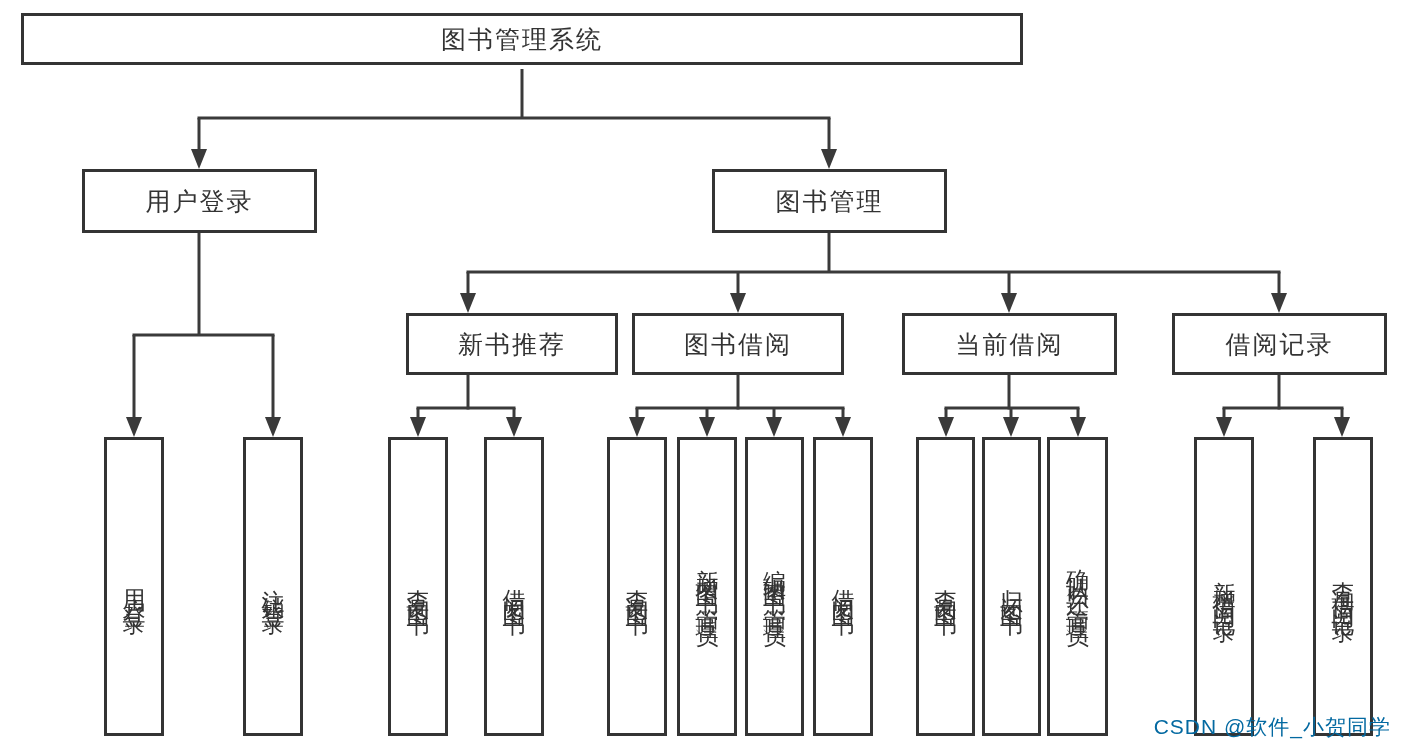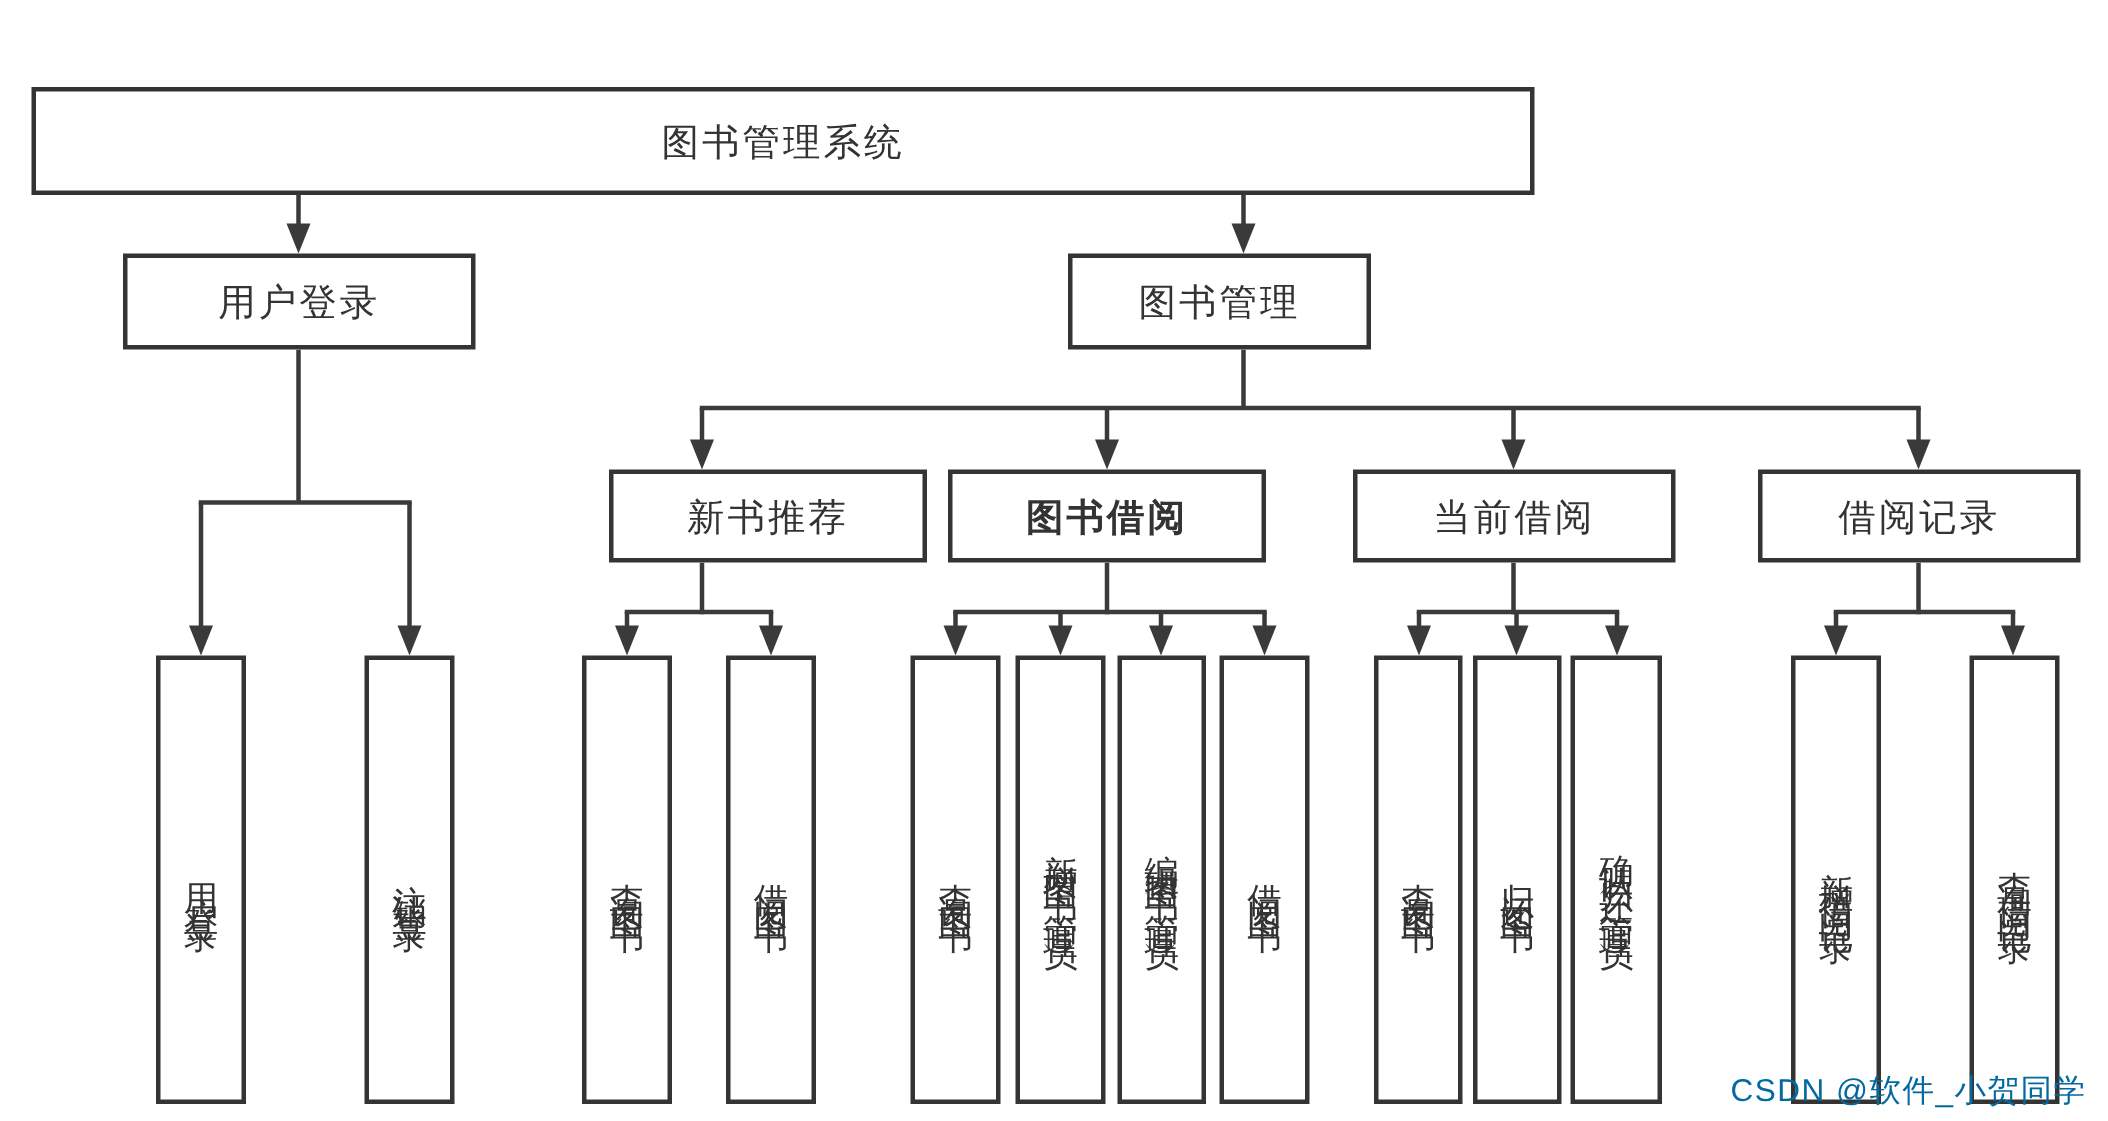--- a/index.html
+++ b/index.html
@@ -47,25 +47,25 @@
   }
   .vbox .vlbl {
     writing-mode: vertical-rl;
     text-orientation: mixed;
     font-size: 23px;
     letter-spacing: 8px;
     line-height: 1;
     color: #333333;
     white-space: nowrap;
   }
-  .root   { left: 21px;   top: 13px;  width: 1002px; height: 72px; margin-top: 45px; }
+  .root   { left: 21px;   top: 13px;  width: 1002px; height: 52px; }
   .b-user { left: 82px;   top: 169px; width: 235px;  height: 64px; }
-  .b-book { left: 712px;  top: 169px; width: 202px;  height: 64px; }
+  .b-book { left: 712px;  top: 169px; width: 235px;  height: 64px; }
   .m-rec  { left: 362px;  top: 313px; width: 212px;  height: 62px; margin-left: 44px; }
-  .m-bor  { left: 632px;  top: 313px; width: 212px;  height: 62px; font-weight: bold; }
+  .m-bor  { left: 632px;  top: 313px; width: 212px;  height: 62px; }
   .m-cur  { left: 902px;  top: 313px; width: 215px;  height: 62px; }
   .m-log  { left: 1172px; top: 313px; width: 215px;  height: 62px; }
   .l1  { left: 104px;  width: 60px; }
   .l2  { left: 243px;  width: 60px; }
   .l3  { left: 388px;  width: 60px; }
   .l4  { left: 484px;  width: 60px; }
   .l5  { left: 607px;  width: 60px; }
   .l6  { left: 677px;  width: 60px; }
   .l7  { left: 745px;  width: 59px; }
   .l8  { left: 813px;  width: 60px; }

